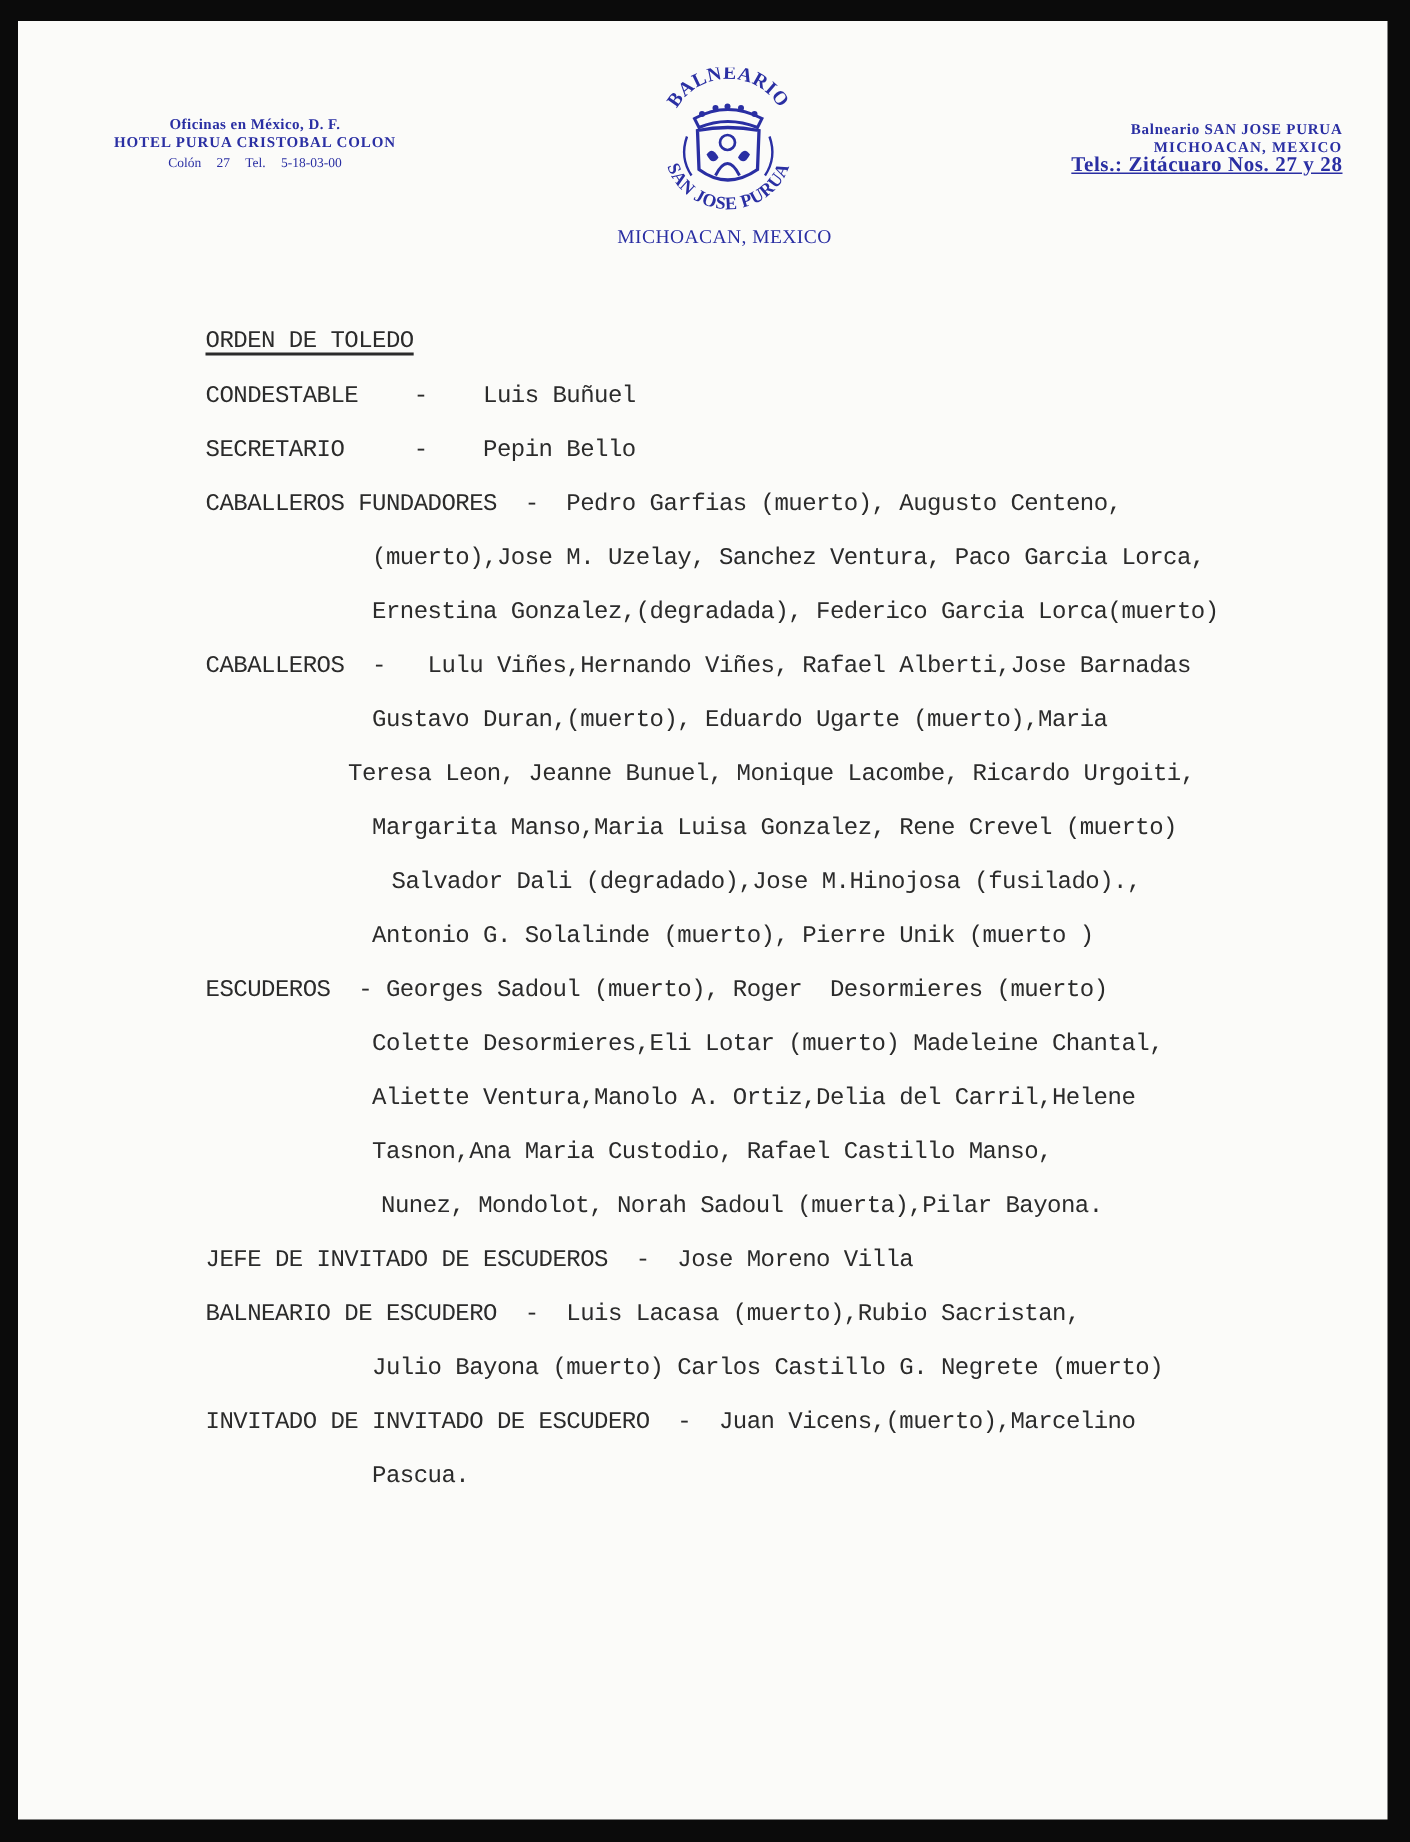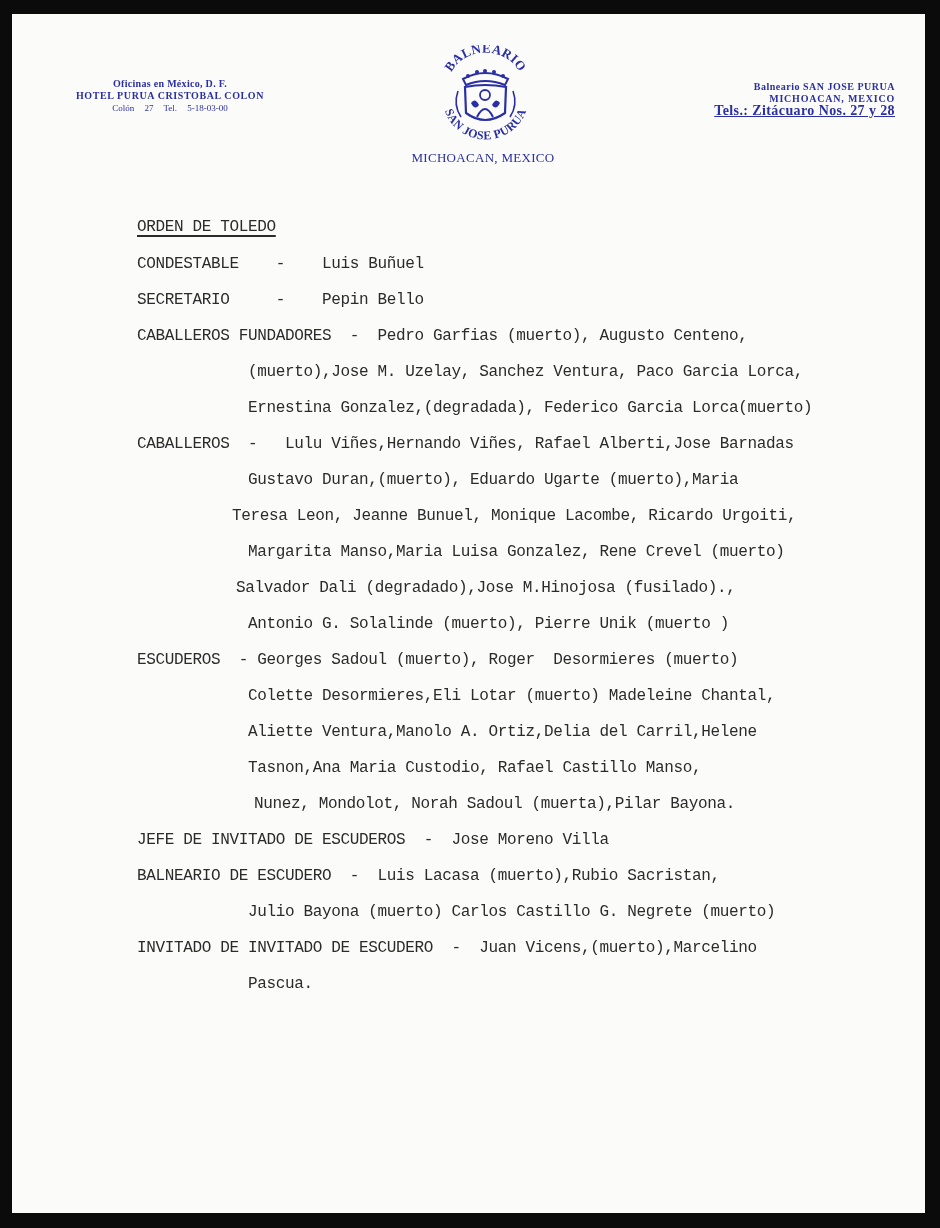--- a/index.html
+++ b/index.html
@@ -138,21 +138,21 @@
 <div id="doc-body">
     <div class="typed" style="left: 137px; top: 254px;">CONDESTABLE    -    Luis Buñuel</div>
     <div class="typed" style="left: 137px; top: 290px;">SECRETARIO     -    Pepin Bello</div>
     <div class="typed" style="left: 137px; top: 326px;">CABALLEROS FUNDADORES  -  Pedro Garfias (muerto), Augusto Centeno,</div>
     <div class="typed" style="left: 248px; top: 362px;">(muerto),Jose M. Uzelay, Sanchez Ventura, Paco Garcia Lorca,</div>
     <div class="typed" style="left: 248px; top: 398px;">Ernestina Gonzalez,(degradada), Federico Garcia Lorca(muerto)</div>
     <div class="typed" style="left: 137px; top: 434px;">CABALLEROS  -   Lulu Viñes,Hernando Viñes, Rafael Alberti,Jose Barnadas</div>
     <div class="typed" style="left: 248px; top: 470px; text-align: center;">Gustavo Duran,(muerto), Eduardo Ugarte (muerto),Maria</div>
     <div class="typed" style="left: 232px; top: 506px;">Teresa Leon, Jeanne Bunuel, Monique Lacombe, Ricardo Urgoiti,</div>
     <div class="typed" style="left: 248px; top: 542px;">Margarita Manso,Maria Luisa Gonzalez, Rene Crevel (muerto)</div>
-    <div class="typed" style="left: 236px; top: 578px;">Salvador Dali (degradado),Jose M.Hinojosa (fusilado).,</div>
+    <div class="typed" style="left: 261px; top: 578px;">Salvador Dali (degradado),Jose M.Hinojosa (fusilado).,</div>
     <div class="typed" style="left: 248px; top: 614px;">Antonio G. Solalinde (muerto), Pierre Unik (muerto )</div>
     <div class="typed" style="left: 137px; top: 650px;">ESCUDEROS  - Georges Sadoul (muerto), Roger  Desormieres (muerto)</div>
     <div class="typed" style="left: 248px; top: 686px;">Colette Desormieres,Eli Lotar (muerto) Madeleine Chantal,</div>
     <div class="typed" style="left: 248px; top: 722px;">Aliette Ventura,Manolo A. Ortiz,Delia del Carril,Helene</div>
     <div class="typed" style="left: 248px; top: 758px;">Tasnon,Ana Maria Custodio, Rafael Castillo Manso,</div>
     <div class="typed" style="left: 254px; top: 794px;">Nunez, Mondolot, Norah Sadoul (muerta),Pilar Bayona.</div>
     <div class="typed" style="left: 137px; top: 830px;">JEFE DE INVITADO DE ESCUDEROS  -  Jose Moreno Villa</div>
     <div class="typed" style="left: 137px; top: 866px;">BALNEARIO DE ESCUDERO  -  Luis Lacasa (muerto),Rubio Sacristan,</div>
     <div class="typed" style="left: 248px; top: 902px;">Julio Bayona (muerto) Carlos Castillo G. Negrete (muerto)</div>
     <div class="typed" style="left: 137px; top: 938px;">INVITADO DE INVITADO DE ESCUDERO  -  Juan Vicens,(muerto),Marcelino</div>

